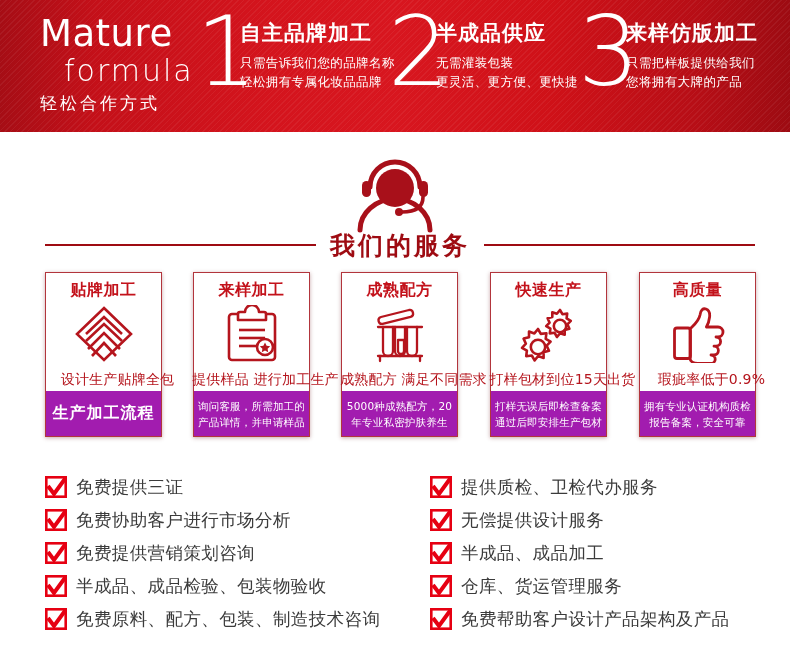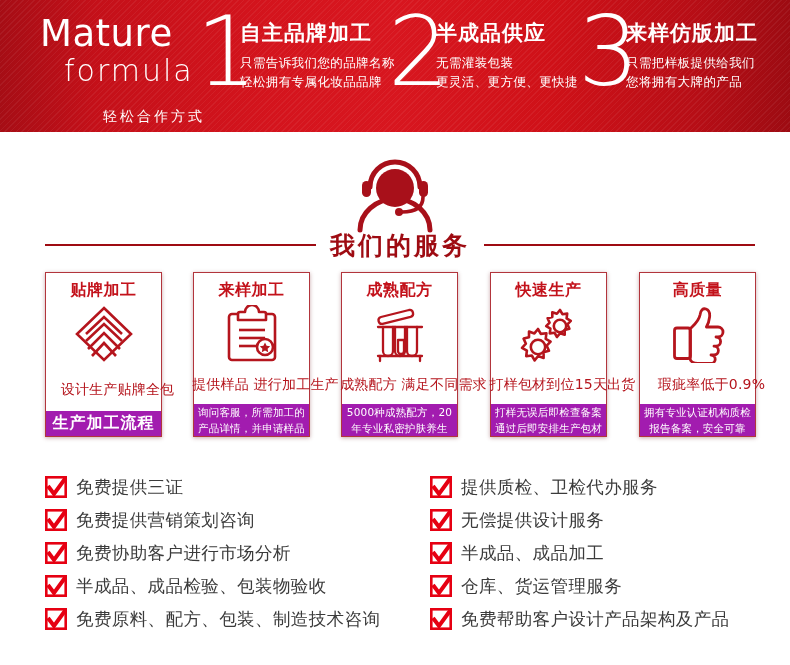--- a/index.html
+++ b/index.html
@@ -25,21 +25,21 @@
   }
   .hdr-mature{
     font-size:37px;line-height:40px;letter-spacing:0.5px;font-weight:400;
     color:#ffffff;font-family:"DejaVu Sans","Liberation Sans",sans-serif;
   }
   .hdr-formula{
     font-size:30px;line-height:34px;letter-spacing:2px;font-weight:300;
     color:#ffffff;margin-left:24px;
   }
   .hdr-cn{
-    font-size:14px;line-height:24px;letter-spacing:3px;margin-top:16px;color:#ffffff;text-align:right;
+    font-size:17px;line-height:24px;letter-spacing:3px;margin-top:3px;color:#ffffff;
   }
 
   .hdr-item{position:absolute;top:0;height:132px;}
   .hdr-num{
     position:absolute;top:4px;
     font-size:96px;line-height:96px;font-weight:300;color:#ffffff;
     font-family:"DejaVu Sans","Liberation Sans",sans-serif;
   }
   .hdr-txt{position:absolute;top:20px;color:#ffffff;}
   .hdr-title{
@@ -60,21 +60,21 @@
     font-size:25px;font-weight:bold;color:#9e0b12;letter-spacing:3px;
     padding:0 14px;white-space:nowrap;
   }
 
   
   .cards{position:absolute;left:45px;top:272px;width:710px;height:165px;}
   .card{
     position:absolute;top:0;width:115px;height:163px;
     background:#ffffff;border:1px solid #b2353c;
     box-shadow:0 1px 4px rgba(110,30,34,0.38);
-    display:flex;flex-direction:column;gap:10px;
+    display:flex;flex-direction:column;
   }
   .card-head{
     height:96px;display:flex;flex-direction:column;align-items:center;
     padding-top:7px;box-sizing:border-box;
   }
   .card-title{
     font-size:16px;font-weight:bold;color:#c3121b;letter-spacing:0.5px;line-height:20px;
   }
   .card-icon{margin-top:3px;height:62px;display:flex;align-items:center;justify-content:center;}
   .card-sub{
@@ -282,38 +282,38 @@
         </span>
         <span class="ck-label">免费提供三证</span>
       </div>
       <div class="ck-item">
         <span class="ck-box">
           <svg width="22" height="22" viewBox="0 0 22 22">
               <rect x="1.3" y="1.3" width="19.4" height="19.4" fill="none" stroke="#e60012" stroke-width="2.6"></rect>
               <path d="M3 10 L9 18 L22 0" fill="none" stroke="#e60012" stroke-width="4" stroke-linecap="butt"></path>
             </svg>
         </span>
+        <span class="ck-label">免费协助客户进行市场分析</span>
+      </div>
+      <div class="ck-item">
+        <span class="ck-box">
+          <svg width="22" height="22" viewBox="0 0 22 22">
+              <rect x="1.3" y="1.3" width="19.4" height="19.4" fill="none" stroke="#e60012" stroke-width="2.6"></rect>
+              <path d="M3 10 L9 18 L22 0" fill="none" stroke="#e60012" stroke-width="4" stroke-linecap="butt"></path>
+            </svg>
+        </span>
         <span class="ck-label">免费提供营销策划咨询</span>
       </div>
       <div class="ck-item">
         <span class="ck-box">
           <svg width="22" height="22" viewBox="0 0 22 22">
               <rect x="1.3" y="1.3" width="19.4" height="19.4" fill="none" stroke="#e60012" stroke-width="2.6"></rect>
               <path d="M3 10 L9 18 L22 0" fill="none" stroke="#e60012" stroke-width="4" stroke-linecap="butt"></path>
             </svg>
         </span>
-        <span class="ck-label">免费协助客户进行市场分析</span>
-      </div>
-      <div class="ck-item">
-        <span class="ck-box">
-          <svg width="22" height="22" viewBox="0 0 22 22">
-              <rect x="1.3" y="1.3" width="19.4" height="19.4" fill="none" stroke="#e60012" stroke-width="2.6"></rect>
-              <path d="M3 10 L9 18 L22 0" fill="none" stroke="#e60012" stroke-width="4" stroke-linecap="butt"></path>
-            </svg>
-        </span>
         <span class="ck-label">半成品、成品检验、包装物验收</span>
       </div>
       <div class="ck-item">
         <span class="ck-box">
           <svg width="22" height="22" viewBox="0 0 22 22">
               <rect x="1.3" y="1.3" width="19.4" height="19.4" fill="none" stroke="#e60012" stroke-width="2.6"></rect>
               <path d="M3 10 L9 18 L22 0" fill="none" stroke="#e60012" stroke-width="4" stroke-linecap="butt"></path>
             </svg>
         </span>
         <span class="ck-label">免费原料、配方、包装、制造技术咨询</span>

